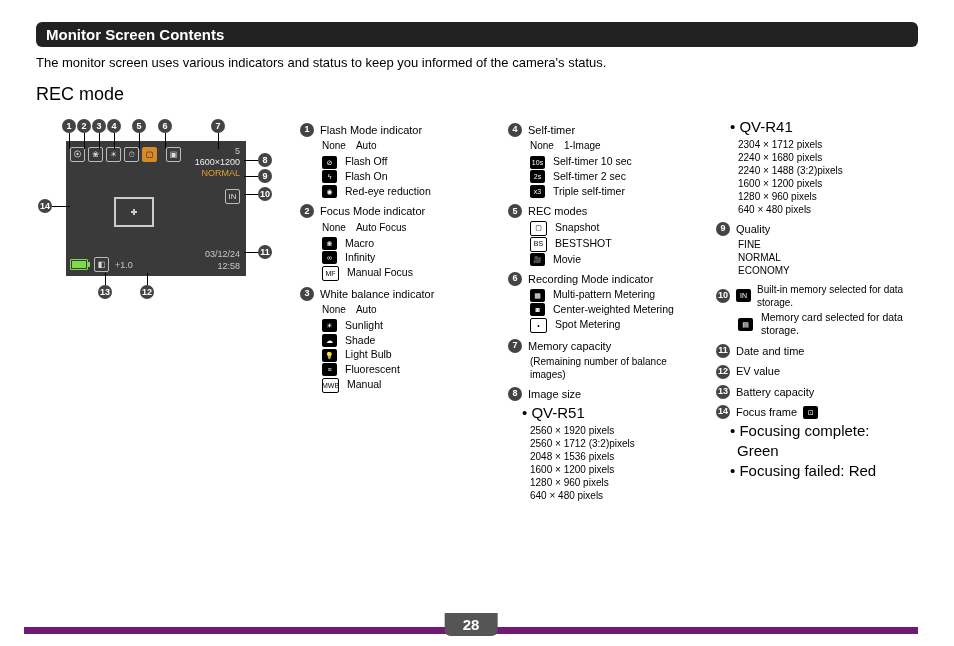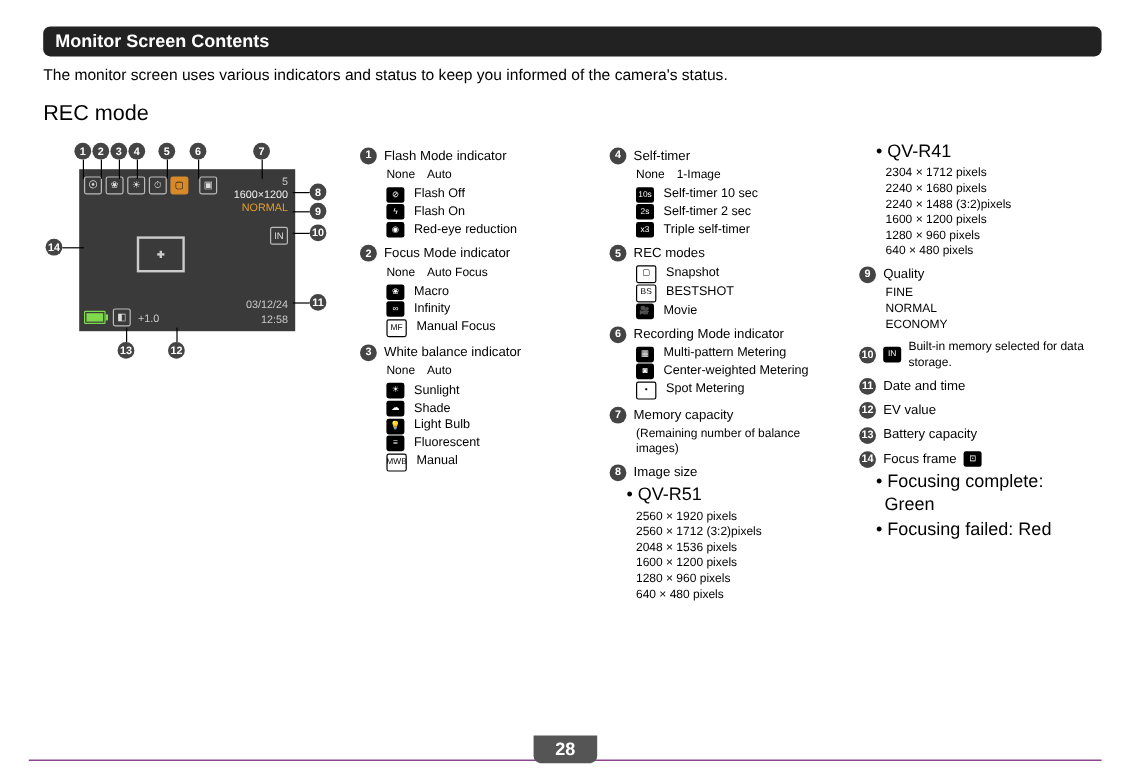--- a/index.html
+++ b/index.html
@@ -37,21 +37,21 @@
 .item-head{display:flex;align-items:center;gap:6px;margin:6px 0 2px}
 .item-head .bub{position:static;flex:none}
 .item-title{font-size:11px}
 .subhead{display:flex;gap:10px;margin:0 0 3px 22px;font-size:10px}
 .opt{display:flex;gap:8px;align-items:center;margin:1px 0 1px 22px}
 .oico{width:15px;height:13px;background:#000;color:#fff;border-radius:2px;display:flex;align-items:center;justify-content:center;font-size:7px;flex:none}
 .oico.outline{background:#fff;color:#000;border:1.5px solid #000}
 .note{margin:4px 0 4px 14px;font-size:9px;line-height:1.25;text-indent:-8px;padding-left:8px}
 .bul{margin:0 0 1px 14px;font-size:15px;text-indent:-7px;padding-left:7px}
 .simple{margin-left:22px;font-size:10px}
-.ftr{position:absolute;left:24px;right:36px;bottom:12px;border-top:1px solid #701a75}
+.ftr{position:absolute;left:24px;right:36px;bottom:12px;border-top:7px solid #701a75}
 .pgnum{position:absolute;left:50%;transform:translateX(-50%);bottom:-2px;background:#555;color:#fff;font-weight:bold;font-size:15px;padding:3px 18px;border-radius:0 0 6px 6px}
 </style>
 </head>
 <body>
 
 <div class="page">
   <div class="black-bar">Monitor Screen Contents</div>
   <div class="intro">The monitor screen uses various indicators and status to keep you informed of the camera's status.</div>
   <div class="sec-title">REC mode</div>
 
@@ -288,20 +288,24 @@
           </div>
         <div class="simple">FINE</div>
         <div class="simple">NORMAL</div>
         <div class="simple">ECONOMY</div>
 
         <div class="item-head">
             <span class="bub">10</span>
           <span class="oico">IN</span>
           <span style="font-size:10px">Built-in memory selected for data storage.</span>
           </div>
+        <div class="opt" style="margin-left:22px">
+            <span class="oico">▤</span>
+            <span>Memory card selected for data storage.</span>
+          </div>
 
         <div class="item-head">
             <span class="bub">11</span>
             <span class="item-title">Date and time</span>
           </div>
         <div class="item-head">
             <span class="bub">12</span>
             <span class="item-title">EV value</span>
           </div>
         <div class="item-head">

